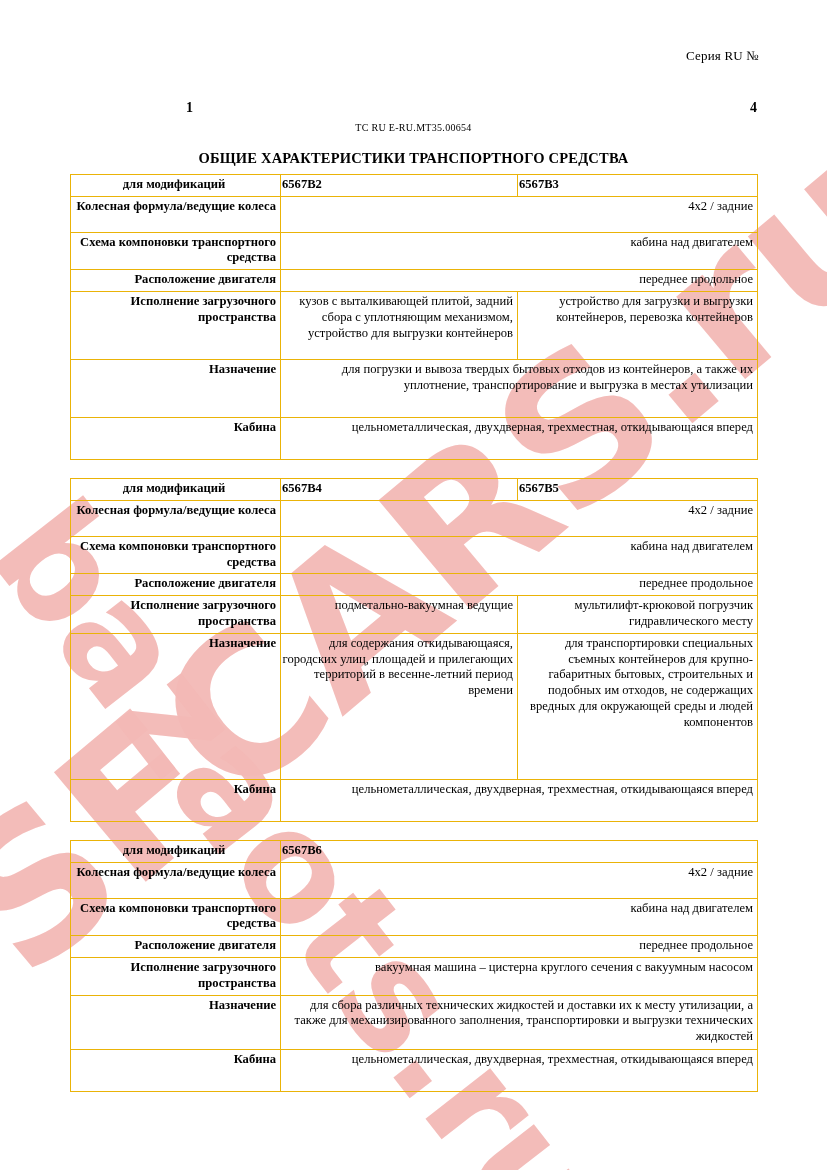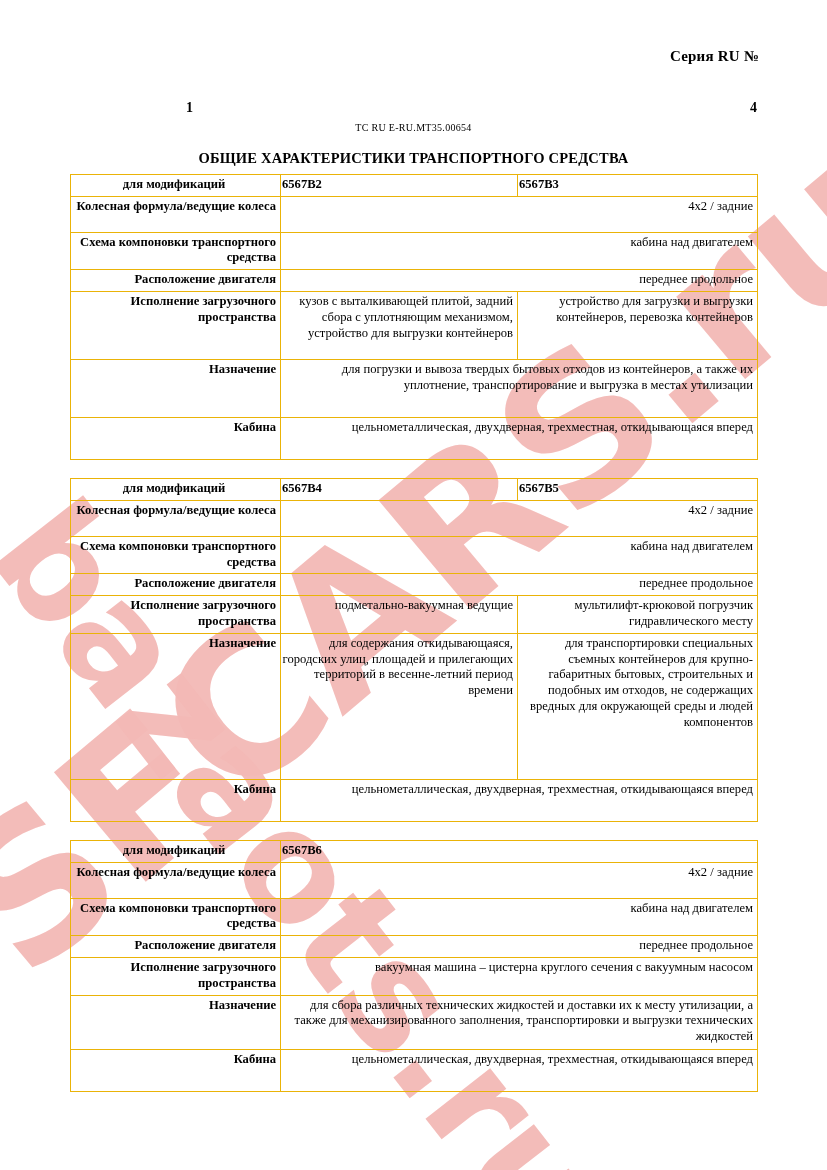--- a/index.html
+++ b/index.html
@@ -53,22 +53,22 @@
   #page {
     position: absolute;
     inset: 0;
     z-index: 10;
   }
 
   .serial-line {
     position: absolute;
     top: 48px;
     right: 68px;
-    font-size: 15px;
-    font-weight: 700;
+    font-size: 13px;
+    font-weight: 400;
     letter-spacing: .2px;
   }
 
   .pagenum-row {
     position: absolute;
     top: 100px;
     left: 186px;
     right: 70px;
     display: flex;
     justify-content: space-between;

